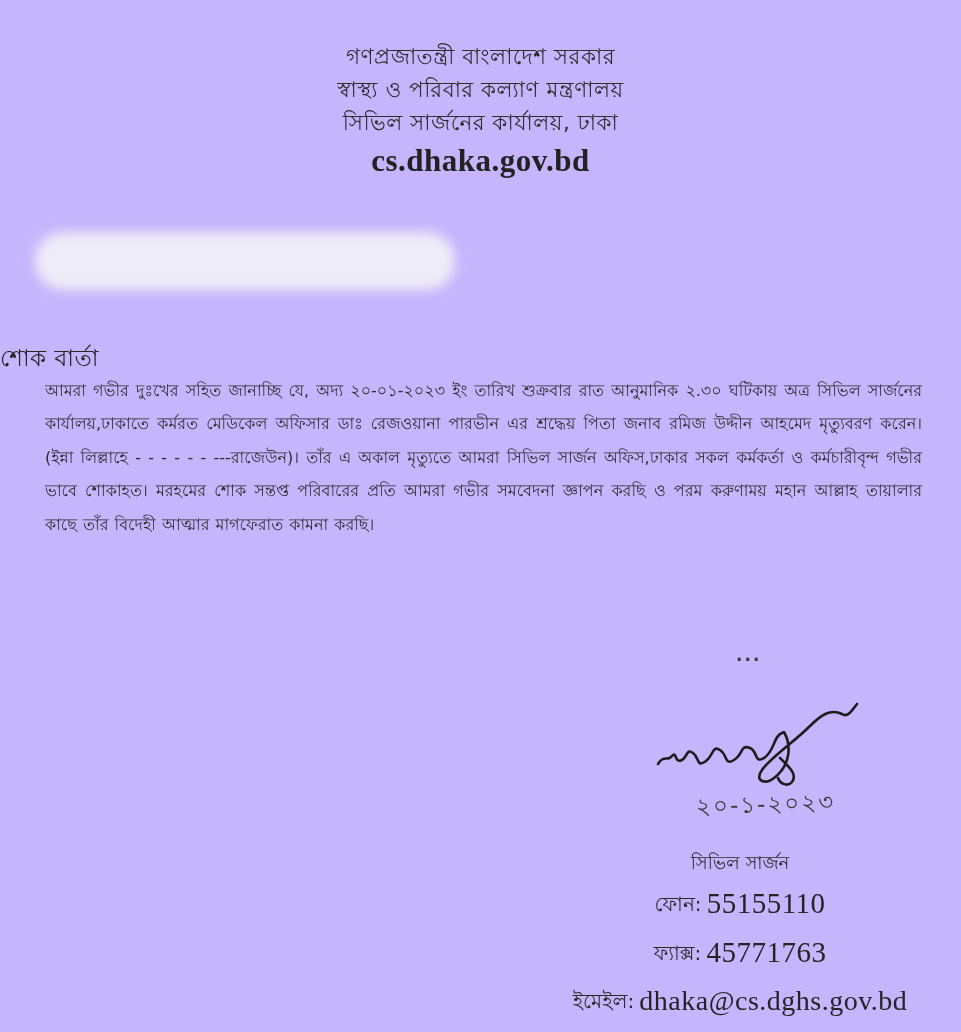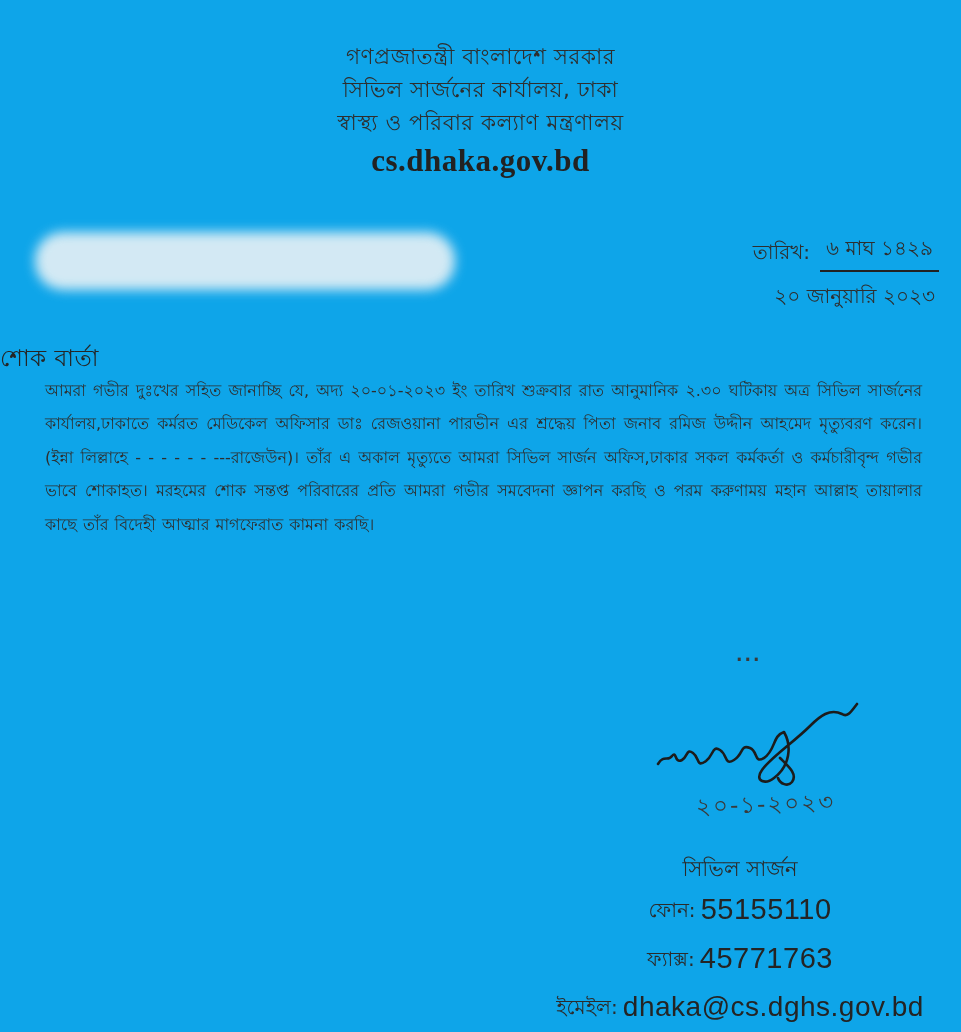--- a/index.html
+++ b/index.html
@@ -7,21 +7,21 @@
   body {
     font-family: "DejaVu Sans", "Liberation Sans", sans-serif;
     background: #ffffff;
     color: #2b2b2b;
     position: relative;
     overflow: hidden;
   }
   .page {
     position: absolute;
     inset: 0;
-    background: #0ea5e9;
+    background: #c4b5fd;
   }
   
   .letterhead {
     position: absolute;
     top: 40px;
     left: 0;
     width: 100%;
     text-align: center;
   }
   .letterhead .hline {
@@ -128,52 +128,45 @@
   
   .officer-block {
     position: absolute;
     left: 525px;
     top: 848px;
     width: 430px;
     text-align: center;
     color: #2b2b2b;
   }
   .officer-name { font-size: 21px; line-height: 30px; }
-  .officer-designation { font-size: 21px; line-height: 30px; margin-top: 6px; }
+  .officer-designation { font-size: 18px; line-height: 30px; margin-top: 0; }
   .contact-row { margin-top: 6px; line-height: 38px; white-space: nowrap; }
   .contact-label { font-size: 20px; vertical-align: 2px; text-align: center; }
   .contact-value {
-    font-family: Liberation Sans, sans-serif;
+    font-family: Liberation Serif, serif;
     font-size: 29px;
     letter-spacing: 0.5px;
     color: #242424;
   }
   .contact-value.email { font-size: 28px; }
 </style>
 </head>
 <body>
 
 <div class="page">
 
   <div class="letterhead">
     <div class="hline">গণপ্রজাতন্ত্রী বাংলাদেশ সরকার</div>
+    <div class="hline">স্বাস্থ্য ও পরিবার কল্যাণ মন্ত্রণালয়</div>
     <div class="hline">সিভিল সার্জনের কার্যালয়, ঢাকা</div>
-    <div class="hline">স্বাস্থ্য ও পরিবার কল্যাণ মন্ত্রণালয়</div>
     <div class="website">cs.dhaka.gov.bd</div>
   </div>
 
   <div class="smudge"></div>
 
-  <div class="date-block">
-    <div class="date-row">
-      <span class="date-label">তারিখ:</span>
-      <span class="bangla-date">৬ মাঘ ১৪২৯</span>
-    </div>
-    <div class="greg-date">২০ জানুয়ারি ২০২৩</div>
-  </div>
 
   <div class="doc-title">শোক বার্তা</div>
 
   <div class="body-text">আমরা গভীর দুঃখের সহিত জানাচ্ছি যে, অদ্য ২০-০১-২০২৩ ইং তারিখ শুক্রবার রাত আনুমানিক ২.৩০ ঘটিকায় অত্র সিভিল সার্জনের কার্যালয়,ঢাকাতে কর্মরত মেডিকেল অফিসার ডাঃ রেজওয়ানা পারভীন এর শ্রদ্ধেয় পিতা জনাব রমিজ উদ্দীন আহমেদ মৃত্যুবরণ করেন। (ইন্না লিল্লাহে - - - - - - ---রাজেউন)। তাঁর এ অকাল মৃত্যুতে আমরা সিভিল সার্জন অফিস,ঢাকার সকল কর্মকর্তা ও কর্মচারীবৃন্দ গভীর ভাবে শোকাহত। মরহমের শোক সন্তপ্ত পরিবারের প্রতি আমরা গভীর সমবেদনা জ্ঞাপন করছি ও পরম করুণাময় মহান আল্লাহ তায়ালার কাছে তাঁর বিদেহী আত্মার মাগফেরাত কামনা করছি।</div>
 
   <div class="ellipsis-mark">...</div>
 
   <svg class="signature-svg" viewBox="0 0 212 96" aria-hidden="true">
     <g fill="none" stroke="#1c1c1c" stroke-width="2.6" stroke-linecap="round" stroke-linejoin="round">
       <path d="M6,66 C12,56 16,64 20,58 C25,52 22,66 30,62 C36,59 34,50 41,55 C48,60 44,70 54,63 C62,57 60,47 68,52 C76,57 72,68 82,62 C92,56 88,46 98,50 C106,53 102,66 112,60"></path>

